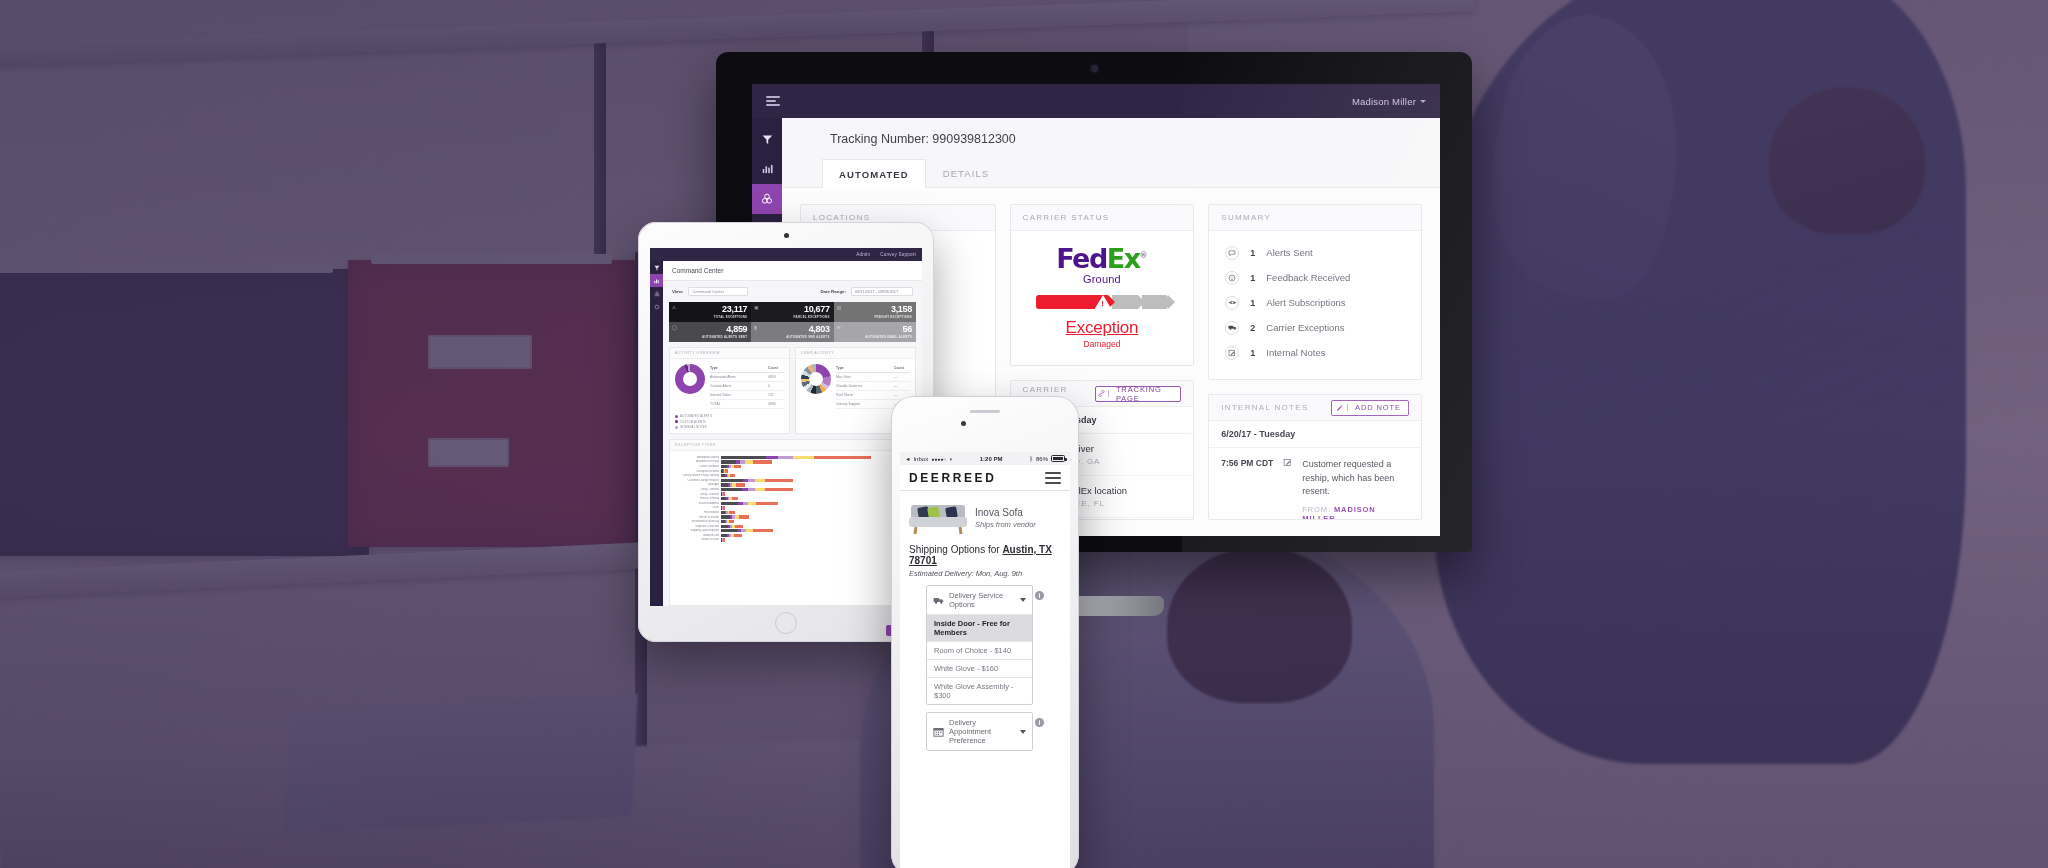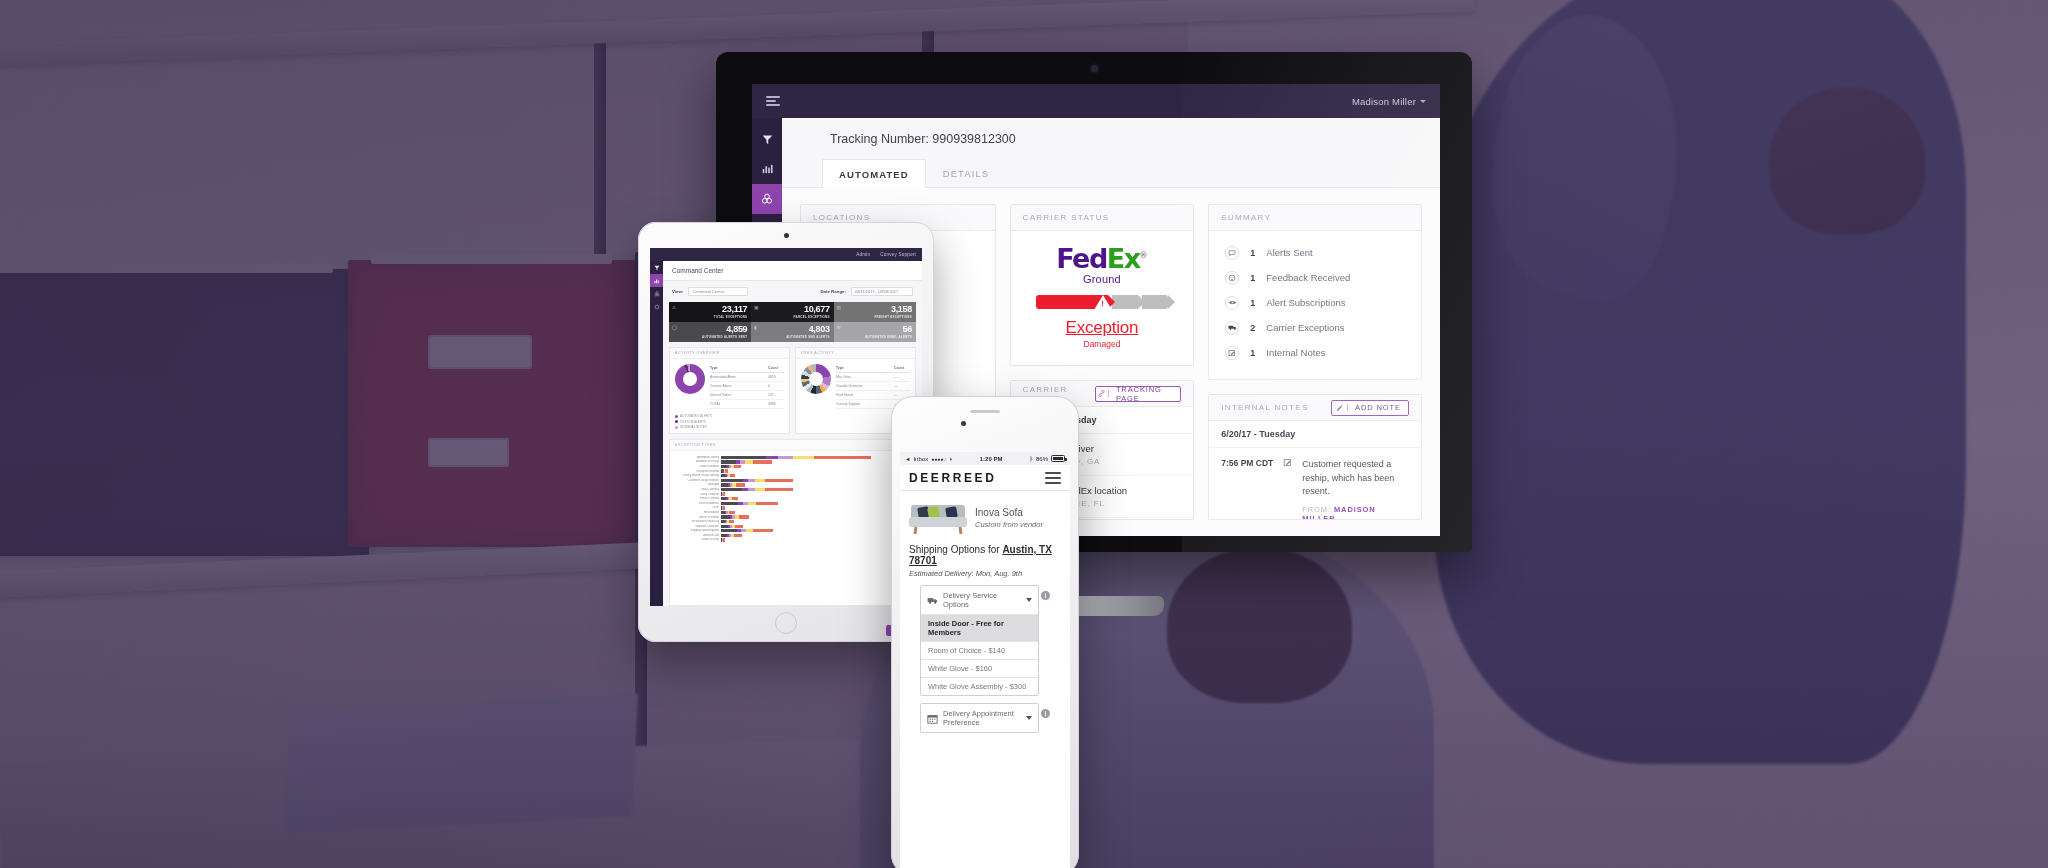--- a/index.html
+++ b/index.html
@@ -323,21 +323,21 @@
   .sofa-seat { position:absolute; left:0; top:16px; width:58px; height:10px; background:#cfd2d6; border-radius:3px; }
   .sofa-leg { position:absolute; bottom:0; width:3px; height:7px; background:#b08b5e; transform:rotate(8deg); }
   .sofa-leg.l { left:5px; } .sofa-leg.r { right:5px; transform:rotate(-8deg); }
   .pil { position:absolute; top:6px; width:11px; height:11px; border-radius:2px; transform:rotate(-10deg); }
   .pil.a { left:9px; background:#2f3a4f; } .pil.b { left:19px; background:#9ec24a; } .pil.c { right:10px; background:#2b3350; }
   .p-prod-name { font-size:10px; color:#55525c; }
   .p-prod-sub { font-size:7.5px; font-style:italic; color:#6e6b76; margin-top:2px; }
   .p-ship-h { padding:4px 9px 0; font-size:10px; color:#2e2b33; }
   .p-ship-h b { text-decoration:underline; }
   .p-eta { padding:3px 9px 7px; font-size:7.5px; font-style:italic; color:#55525c; }
-  .p-sel-wrap { padding:0 20px 7px; display:flex; gap:2px; align-items:flex-start; }
+  .p-sel-wrap { padding:0 26px 7px; display:flex; gap:2px; align-items:flex-start; }
   .p-sel { flex:1; border:1px solid #cfcfd5; border-radius:2px; overflow:hidden; background:#fff; }
   .p-sel-top { display:flex; align-items:center; gap:5px; padding:5px 6px; font-size:7.5px; color:#6d6a75; }
   .p-sel-top .sel-caret { margin-left:auto; width:0;height:0;border-left:3px solid transparent;border-right:3px solid transparent;border-top:4px solid #55525c; }
   .p-opt { padding:4px 7px; font-size:7.5px; color:#7a7782; border-top:1px solid #e4e4e9; }
   .p-opt.sel { background:#dcdcdf; color:#1f1d24; font-weight:bold; }
   .info-i {
     width:9px;height:9px;border-radius:50%;background:#9b9aa3;color:#fff;
     font-size:6.5px; font-weight:bold; display:flex;align-items:center;justify-content:center;
     margin-top:6px; flex:0 0 auto;
   }
@@ -1038,21 +1038,21 @@
           <div class="sofa-back"></div>
           <div class="pil a"></div>
             <div class="pil b"></div>
             <div class="pil c"></div>
           <div class="sofa-seat"></div>
           <div class="sofa-leg l"></div>
             <div class="sofa-leg r"></div>
         </div>
         <div>
           <div class="p-prod-name">Inova Sofa</div>
-          <div class="p-prod-sub">Custom from vendor</div>
+          <div class="p-prod-sub">Ships from vendor</div>
         </div>
       </div>
 
       <div class="p-ship-h">
         <span>Shipping Options for </span><b>Austin, TX 78701</b>
       </div>
       <div class="p-eta">Estimated Delivery: Mon, Aug. 9th</div>
 
       <div class="p-sel-wrap">
         <div class="p-sel">

